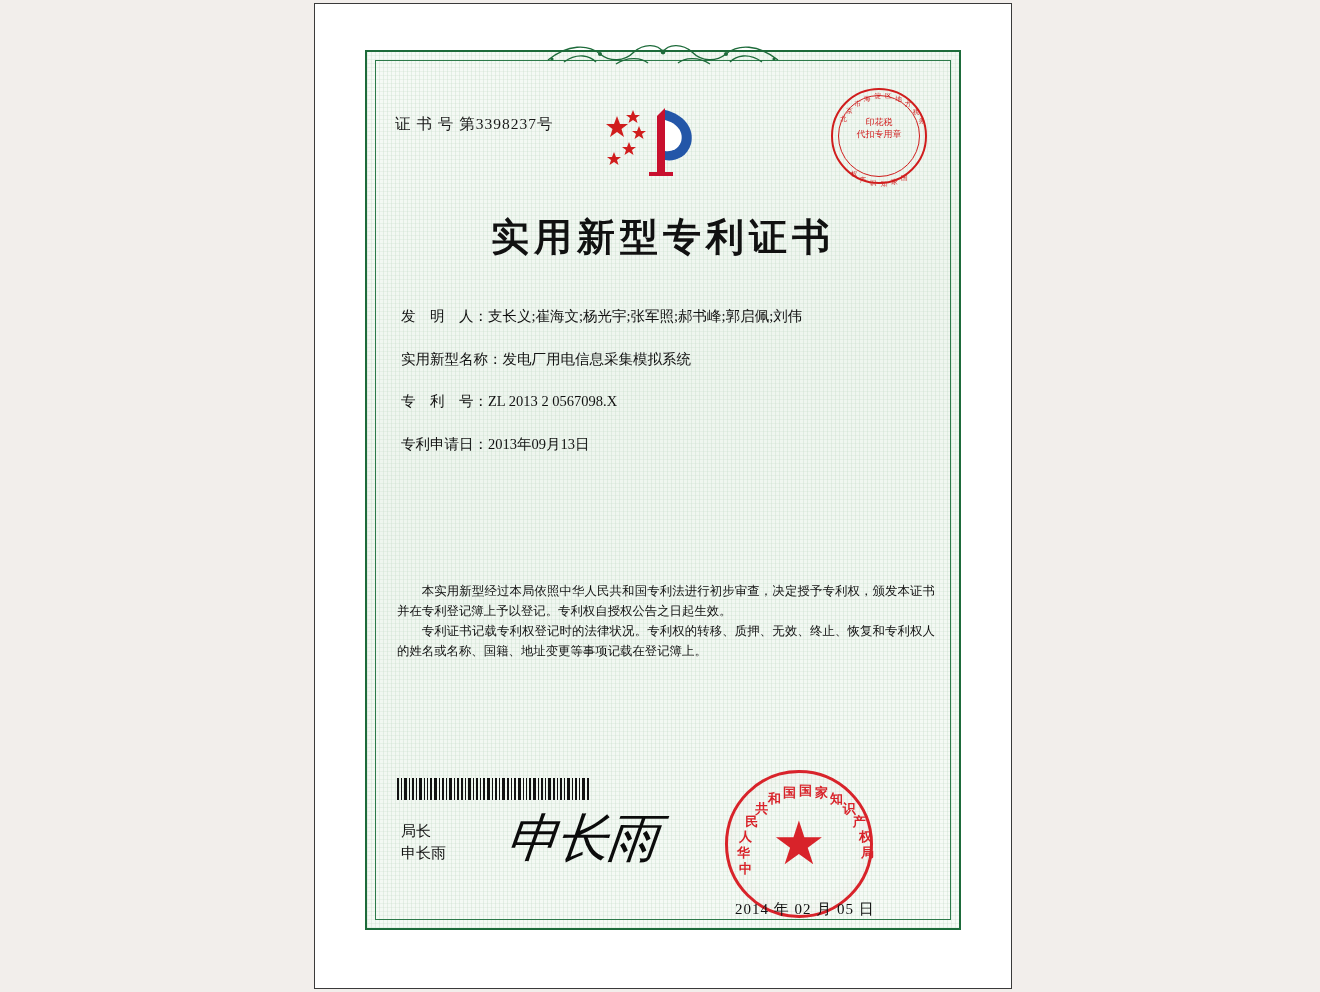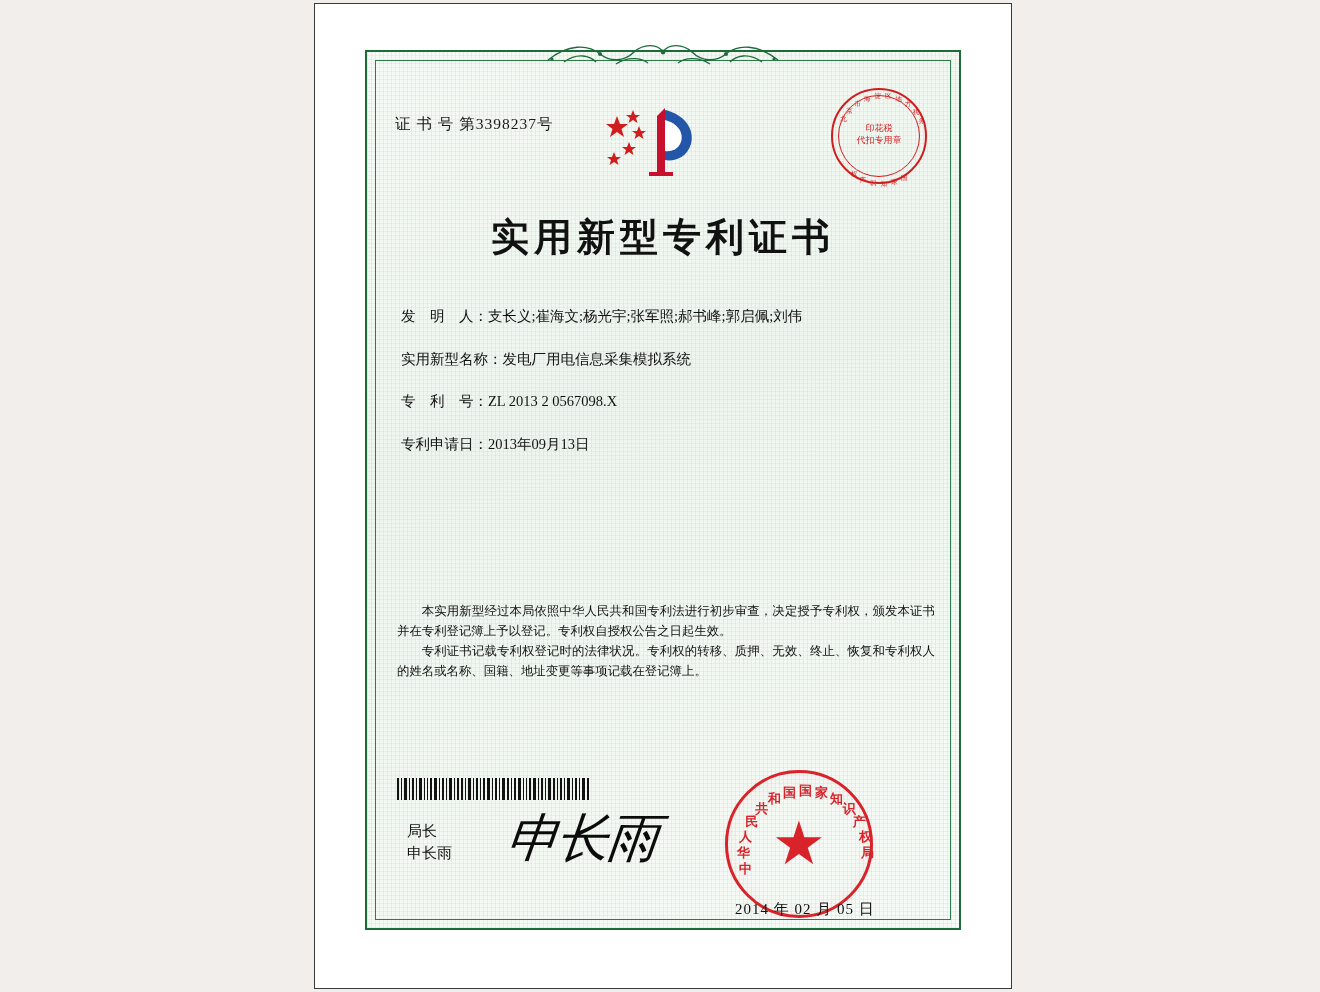--- a/index.html
+++ b/index.html
@@ -105,21 +105,21 @@
   .seal-tl .arc-text span {
     position: absolute;
     left: 50%;
     top: 50%;
     transform-origin: 0 0;
     white-space: nowrap;
   }
   .seal-tl .ctr {
     position: absolute;
     left: 0; right: 0;
-    top: 34px;
+    top: 28px;
     text-align: center;
     color: #d01d1d;
     font-size: 9px;
     line-height: 12px;
     font-family: "Liberation Serif", serif;
   }
   .title {
     position: absolute;
     left: 0;
     right: 0;
@@ -150,39 +150,38 @@
   .body-text {
     position: absolute;
     left: 30px;
     right: 24px;
     top: 530px;
     font-size: 12.4px;
     line-height: 19.5px;
     color: #111;
     text-align: justify;
     font-family: "Liberation Serif", serif;
-    margin-top: 20px;
   }
   .body-text p { margin: 0 0 1px 0; text-indent: 2em; }
   .barcode {
     position: absolute;
     left: 30px;
     top: 726px;
     width: 195px;
     height: 22px;
   }
   .barcode i {
     position: absolute;
     top: 0;
     bottom: 0;
     background: #111;
   }
   .director {
     position: absolute;
-    left: 40px;
+    left: 34px;
     top: 768px;
     font-size: 15px;
     line-height: 22px;
     color: #111;
     font-family: Liberation Sans, sans-serif;
   }
   .signature {
     position: absolute;
     left: 140px;
     top: 752px;

